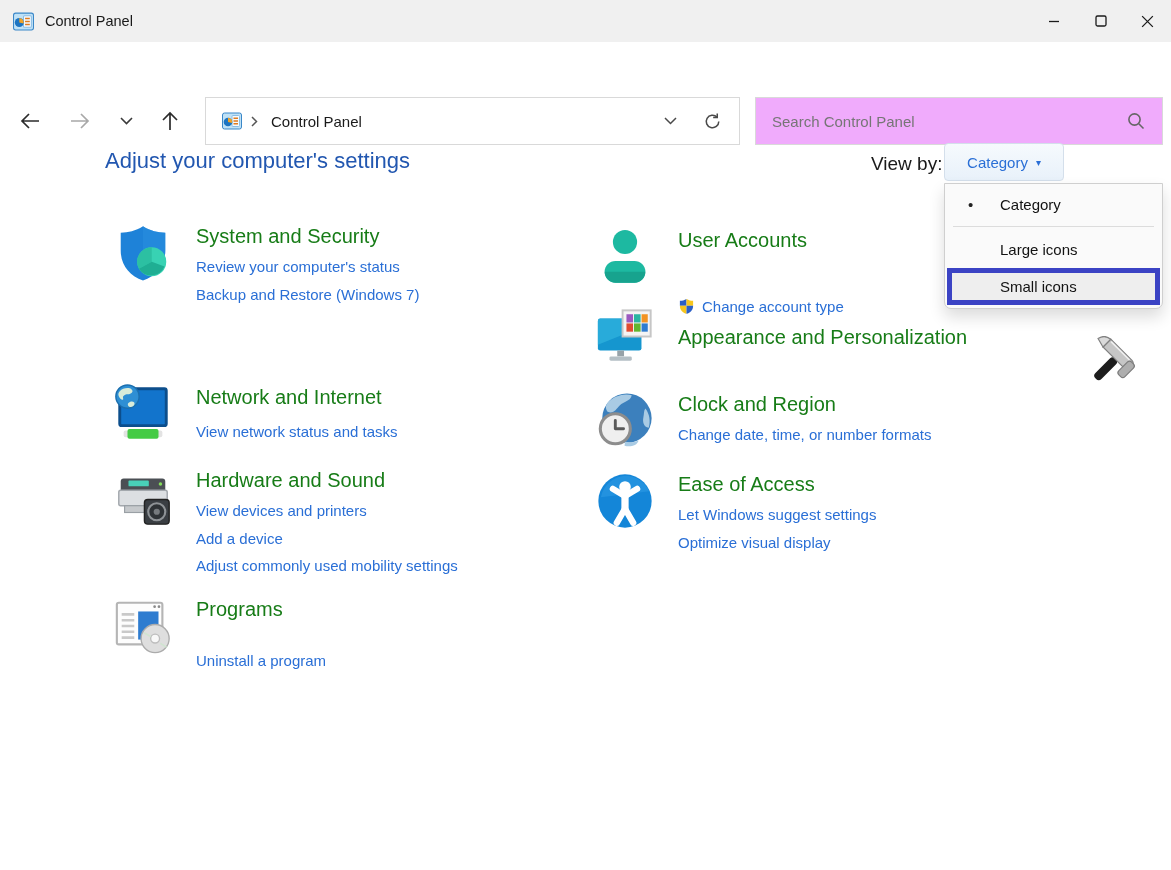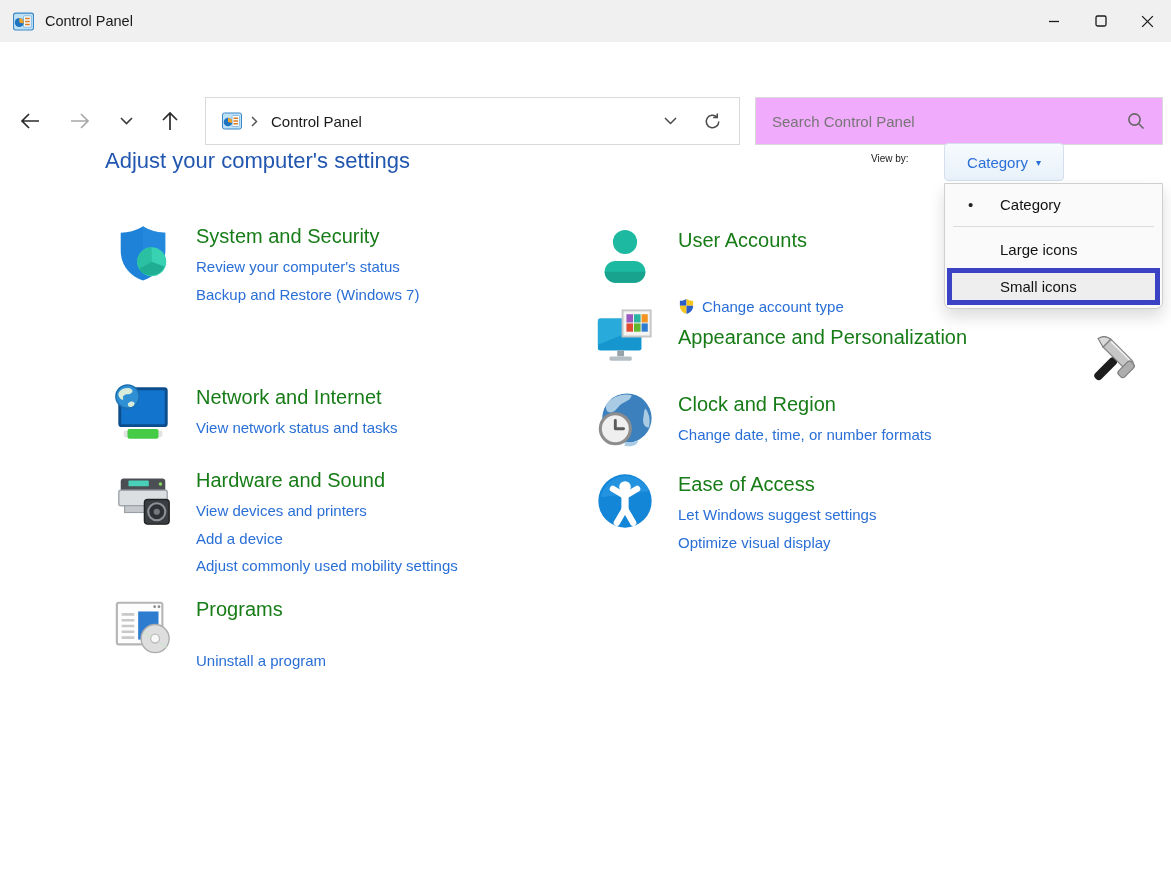--- a/index.html
+++ b/index.html
@@ -30,21 +30,21 @@
     border:1px solid #d9d9d9; background:#f0abfc; display:flex; align-items:center; }
   .searchbox input { flex:1; border:none; outline:none; font-size:15px;
     padding-left:16px; color:#1a1a1a; background:transparent;
     font-family:"Liberation Sans", sans-serif; }
   .searchbox input::placeholder { color:#767676; }
   .searchbox .mag { margin-right:17px; display:flex; }
 
   
   .page-title { position:absolute; left:105px; top:148px; font-size:22px;
     font-weight:400; color:#2257b0; }
-  .viewby-label { position:absolute; left:871px; top:153px; font-size:10px; color:#1a1a1a; }
+  .viewby-label { position:absolute; left:871px; top:153px; font-size:19px; color:#1a1a1a; }
   .viewby-btn { position:absolute; left:944px; top:143px; width:120px; height:38px;
     background:linear-gradient(#f6fafd,#e8f1fa); border:1px solid #d4dfeb;
     border-radius:4px; color:#2a6fd6; font-size:15px; cursor:pointer;
     display:flex; align-items:center; justify-content:center; gap:8px;
     font-family:"Liberation Sans", sans-serif; }
   .viewby-btn .caret { font-size:10px; color:#2a6fd6; }
 
   
   .view-menu { position:absolute; left:944px; top:183px; width:219px;
     background:#fafafa; border:1px solid #cfcfcf; border-radius:0 0 7px 7px;
@@ -203,21 +203,21 @@
     </div>
     <div class="cat" style="left: 112px; top: 383px;">
       <div class="cat-icon"><svg viewBox="0 0 64 64">
           <rect x="8" y="6" width="48" height="38" rx="2" fill="#1274cc" stroke="#0c4e8c" stroke-width="3"></rect>
           <rect x="12" y="49" width="40" height="7" rx="2" fill="#e3e3e3"></rect>
           <rect x="16" y="47.5" width="32" height="10" rx="2" fill="#45cb45"></rect>
           <circle cx="16" cy="14" r="12" fill="#2e8fd4" stroke="#1b6fae" stroke-width="1.5"></circle>
           <path d="M8 8.5c3-3.2 9.5-4.5 12.5-1.6 2 2-.8 4.6-4 4.8-3.4.2-5.8 1.5-5 4.2.7 2.4-3.3 1.4-4.6-2.5-.6-1.9-.4-3.2 1.1-4.9z" fill="#d9ecd9"></path>
           <path d="M18.5 19.5c2.3-1.2 5.6-.2 4.6 2.8-.9 2.8-5.3 3.1-6.4 1.1-.9-1.7-.2-3 1.8-3.9z" fill="#d9ecd9"></path>
         </svg></div>
-      <div class="cat-text" style="width: 342px;">
+      <div class="cat-text" style="width: 342px; justify-content: space-between;">
         <a class="cat-title">Network and Internet</a>
         <a class="cat-link"><span>View network status and tasks</span></a>
       </div>
     </div>
     <div class="cat" style="left: 112px; top: 466px;">
       <div class="cat-icon"><svg viewBox="0 0 64 64">
           <path d="M12 13h40a3 3 0 0 1 3 3v9H9v-9a3 3 0 0 1 3-3z" fill="#4b4f54"></path>
           <rect x="17" y="15" width="21" height="6" rx="1" fill="#49d0b8"></rect>
           <circle cx="50" cy="18.5" r="1.8" fill="#84dc5a"></circle>
           <rect x="7" y="25" width="50" height="16" rx="2" fill="#dcdfe2" stroke="#a3a8ad" stroke-width="1.5"></rect>

